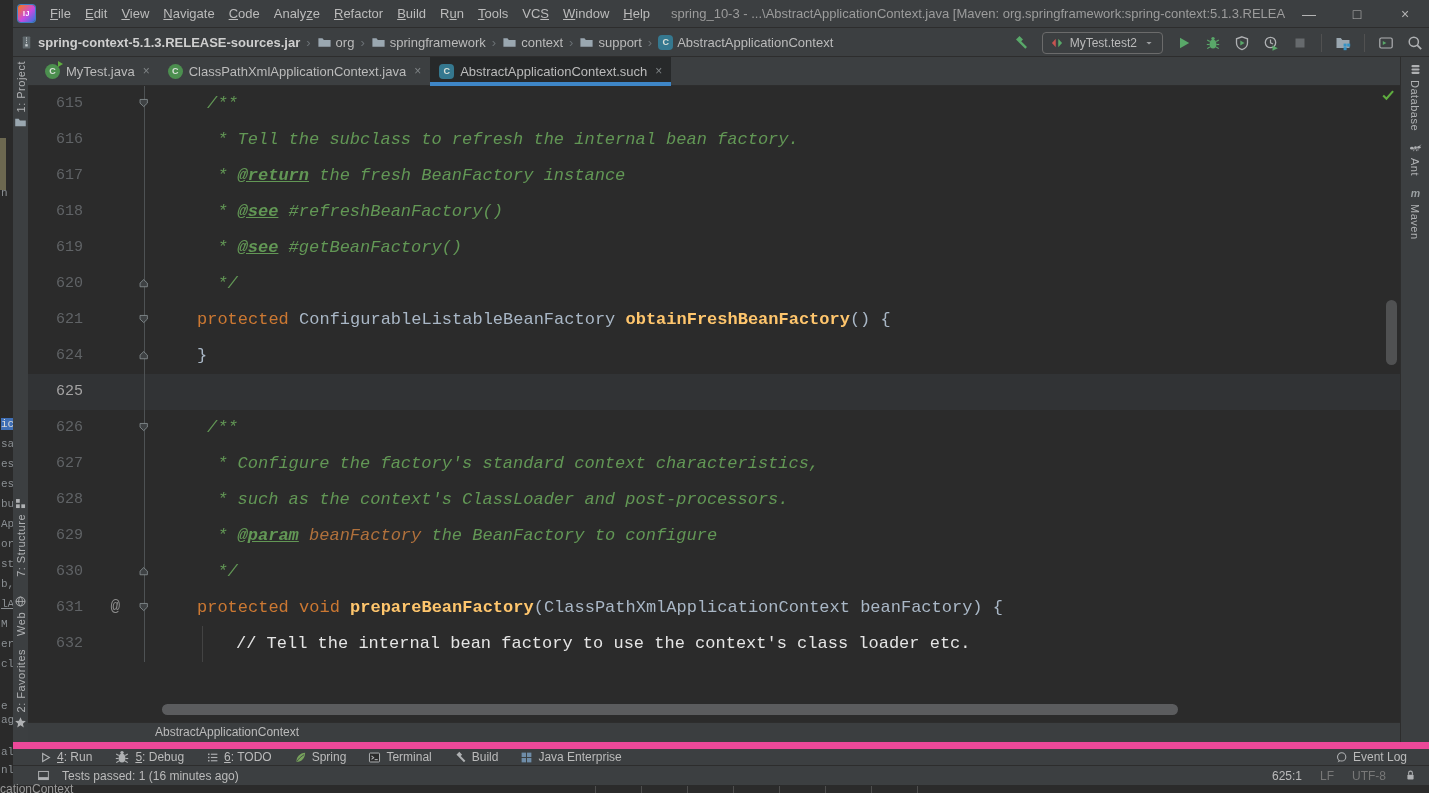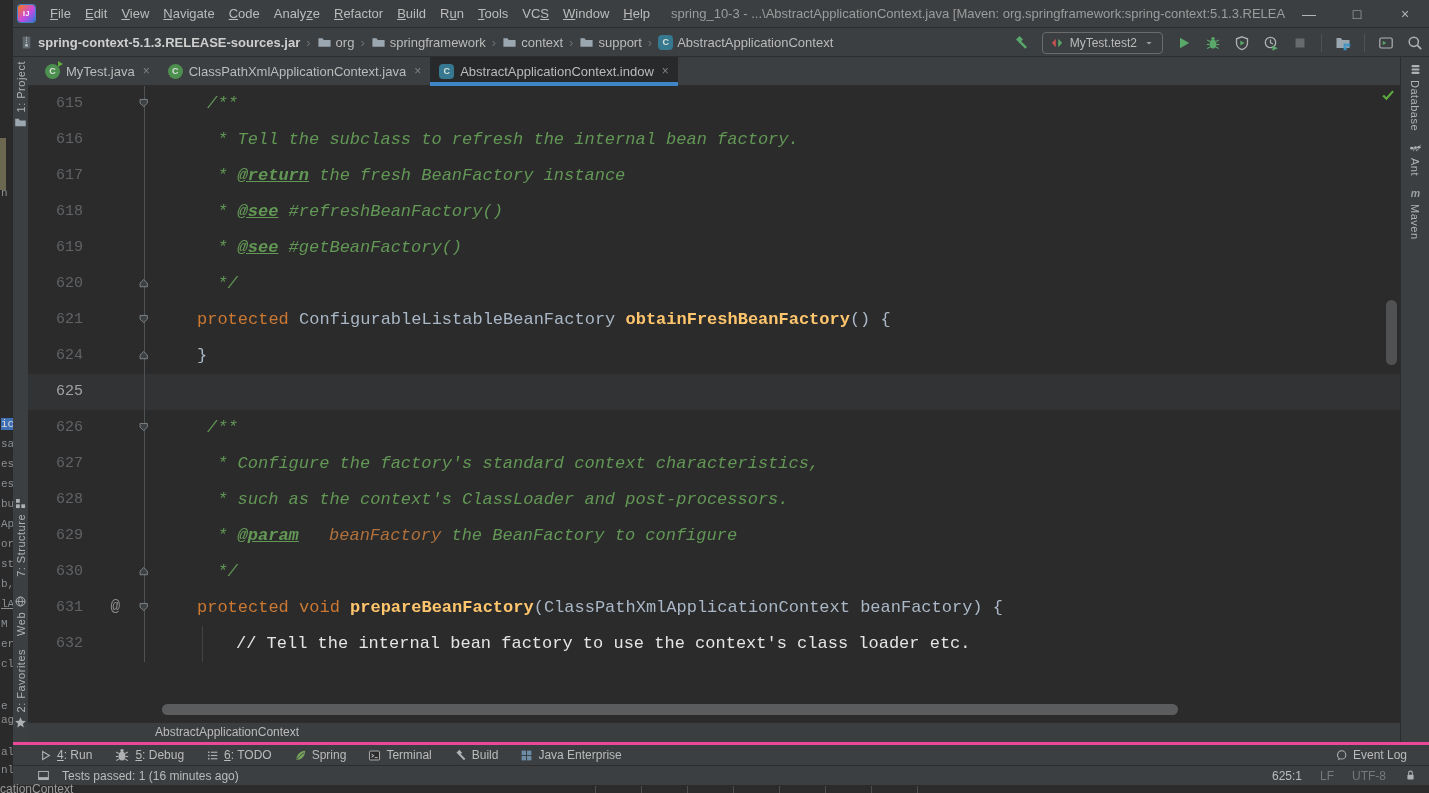--- a/index.html
+++ b/index.html
@@ -66,34 +66,34 @@
   .line.cur .ln { color:#a4a3a3; }
   .ann { width:45px; text-align:right; padding-right:8px; color:#8c8c8c; font:16px/34px "Liberation Mono",monospace; flex:none; }
   .fold { width:34px; position:relative; flex:none; }
   .fold::before { content:""; position:absolute; left:16px; top:0; bottom:0; width:1px; background:#4e5254; }
   .fold svg { position:absolute; left:10px; top:11px; z-index:1; }
   .codecell { flex:1; font:17px/36px "Liberation Mono",monospace; color:#a9b7c6; position:relative; overflow:hidden; }
   .ind0 { padding-left:35px; } .ind1 { padding-left:45px; } .ind2 { padding-left:74px; }
   .line.guide .codecell::before { content:""; position:absolute; left:40px; top:0; bottom:0; width:1px; background:#434343; }
   .cmt { color:#629755; font-style:italic; }
   .tag { color:#629755; font-style:italic; font-weight:bold; text-decoration:underline; }
-  .tgv { color:#b1713c; font-style:italic;padding-left:20px; }
+  .tgv { color:#b1713c; font-style:italic; }
   .kw  { color:#cc7832; }
   .mth { color:#ffc66d; font-weight:bold; }
   .pl  { color:#a9b7c6; }
   .lc  { color:#e5e5e5;margin-top:36px; }
 
   .hscroll { position:absolute; left:134px; width:1016px; top:618px; height:11px; border-radius:6px; background:rgba(164,168,172,.40); z-index:3; }
   .vscroll { position:absolute; right:3px; width:11px; top:214px; height:65px; border-radius:6px; background:rgba(164,168,172,.30); z-index:3; }
   .insp-check { position:absolute; right:5px; top:2px; z-index:3; }
   .ed-crumb { position:absolute; left:0; right:0; bottom:0; height:20px; background:#3b3e40; border-top:1px solid #2d2d2d; z-index:4;
     font-size:12px; color:#bbbbbb; line-height:19px; padding-left:127px; }
 
   
-  .bottombar { position:absolute; left:0; right:0; bottom:20px; height:23px; background:#3c3f41; border-top:3px solid #ec4899; display:flex; align-items:center; }
+  .bottombar { position:absolute; left:0; right:0; bottom:20px; height:23px; background:#3c3f41; border-top:7px solid #ec4899; display:flex; align-items:center; }
   .bb-item { display:flex; align-items:center; gap:5px; color:#bbbbbb; font-size:12px; margin-left:22px; cursor:default; }
   .bb-item:first-child { margin-left:26px; }
   .bb-item u { text-decoration:underline; }
   .eventlog { margin-left:auto; margin-right:22px; display:flex; align-items:center; gap:5px; color:#bbbbbb; font-size:12px; }
   .statusbar { position:absolute; left:0; right:0; bottom:0; height:20px; background:#3c3f41; border-top:1px solid #2d2d2d; display:flex; align-items:center; font-size:12px; color:#bbbbbb; }
   .sb-msg { margin-left:12px; }
   .sb-right { margin-left:auto; display:flex; align-items:center; gap:18px; margin-right:12px; }
   .sb-dim { color:#787878; }
   .panel-icon-wrap { margin-left:24px; display:flex; }
 
@@ -347,21 +347,21 @@
             <span>MyTest.java</span>
             <span class="tab-close">×</span>
           </div>
           <div class="tab">
             <span class="cicon">C</span>
             <span>ClassPathXmlApplicationContext.java</span>
             <span class="tab-close">×</span>
           </div>
           <div class="tab active">
             <span class="cicon abstract">C</span>
-            <span>AbstractApplicationContext.indow</span>
+            <span>AbstractApplicationContext.such</span>
             <span class="tab-close">×</span>
           </div>
         </div>
 
       <div class="editor">
         <div class="code" id="code">
             <div class="line"><span class="ln">615</span><span class="ann"></span><span class="fold"><svg width="13" height="13" viewBox="0 0 16 16">
                   <path d="M2.5 3 H11.5 V7.5 L7 11.8 L2.5 7.5z" fill="#3e4143" stroke="#8a9295" stroke-width="1"></path>
                 </svg></span><span class="codecell ind1"><span class="cmt">/**</span></span></div>
             <div class="line"><span class="ln">616</span><span class="ann"></span><span class="fold"></span><span class="codecell ind1"><span class="cmt"> * Tell the subclass to refresh the internal bean factory.</span></span></div>

